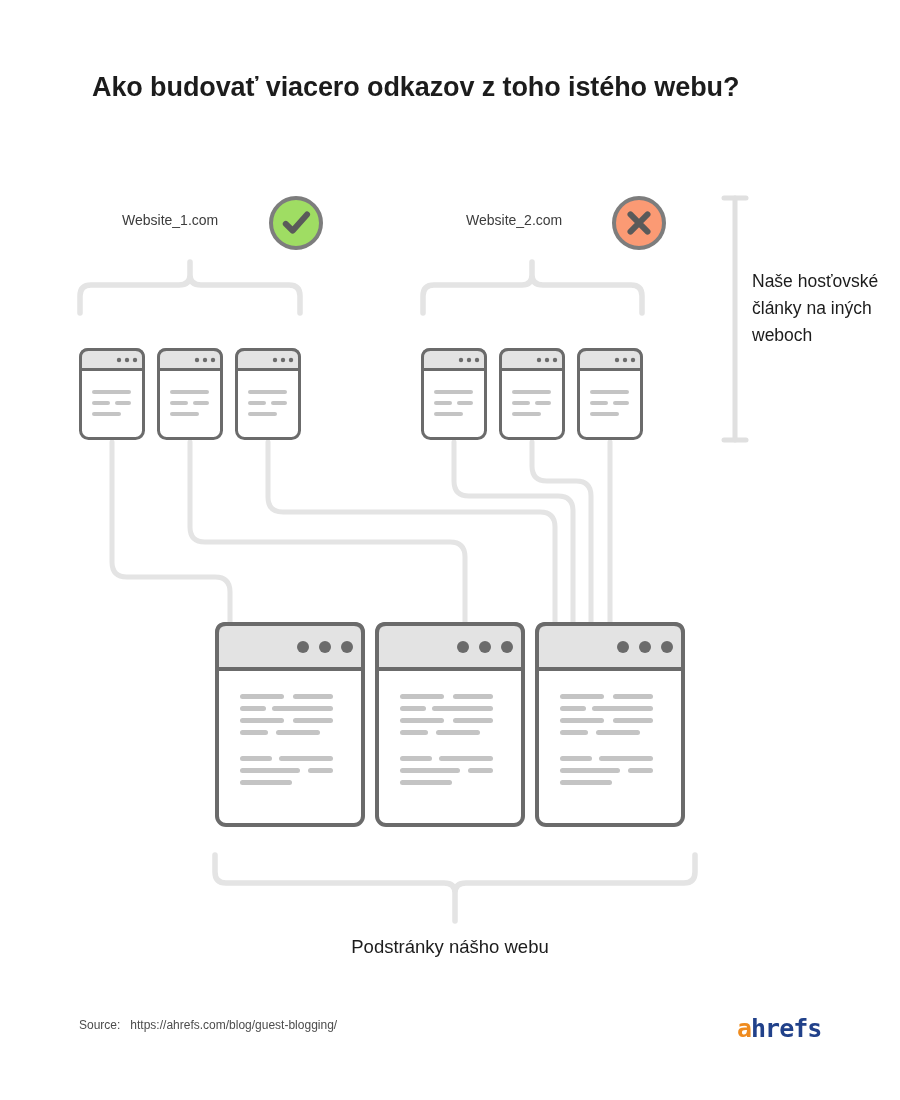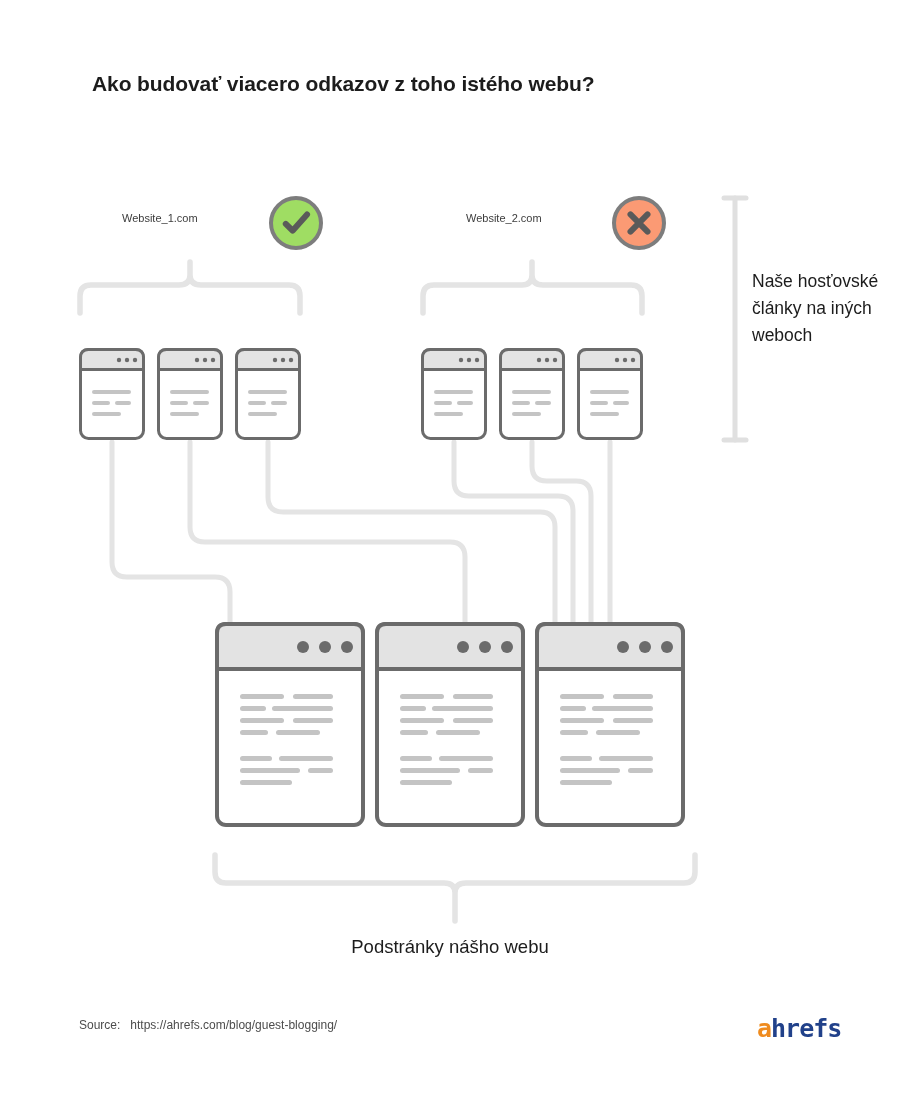--- a/index.html
+++ b/index.html
@@ -15,28 +15,28 @@
     width: 900px;
     height: 1100px;
     background: #ffffff;
     overflow: hidden;
   }
   #title {
     position: absolute;
     left: 92px;
     top: 72px;
     width: 760px;
-    font-size: 21px;
+    font-size: 27px;
     font-weight: bold;
     color: #1c1c1c;
     letter-spacing: -0.1px;
   }
   .site-label {
     position: absolute;
-    font-size: 11px;
+    font-size: 14px;
     color: #3c3c3c;
     white-space: nowrap;
   }
   #site1-label { left: 122px; top: 212px; }
   #site2-label { left: 466px; top: 212px; text-align: right; }
 
   .badge {
     position: absolute;
     width: 54px;
     height: 54px;
@@ -79,21 +79,20 @@
 
   #logo {
     position: absolute;
     left: 737px;
     top: 1016px;
     font-family: "DejaVu Sans Mono", monospace;
     font-size: 25px;
     font-weight: bold;
     letter-spacing: -1px;
     line-height: 1;
-    margin-left: 20px;
   }
   #logo .a { color: #ef8b1e; }
   #logo .rest { color: #21418a; }
 
   svg.layer {
     position: absolute;
     left: 0; top: 0;
     width: 900px;
     height: 1100px;
     overflow: visible;

